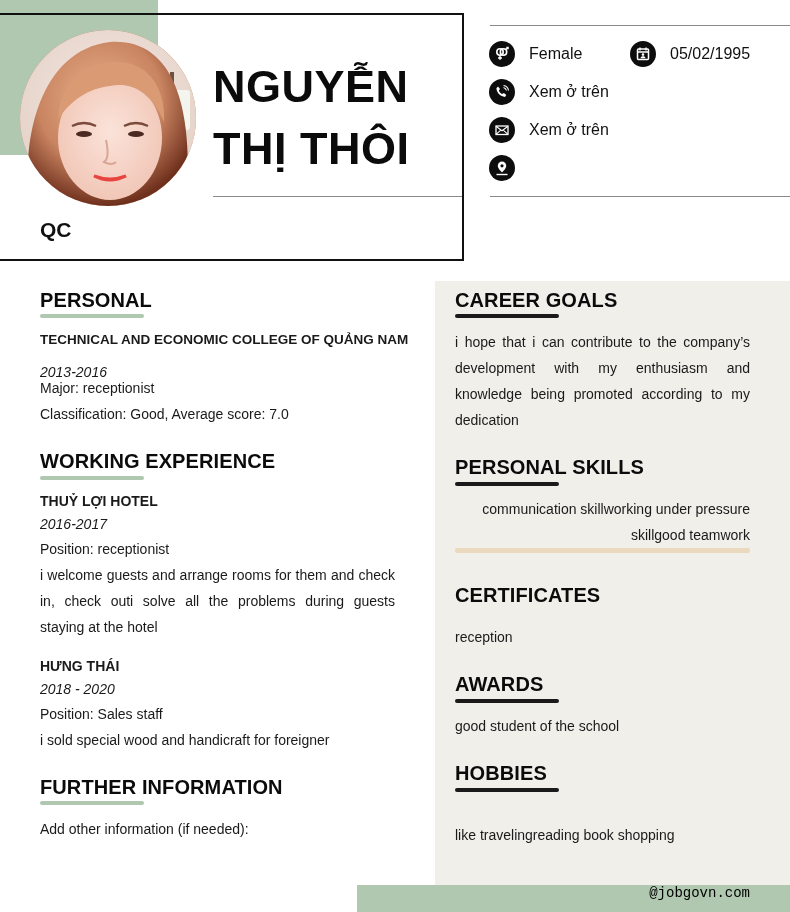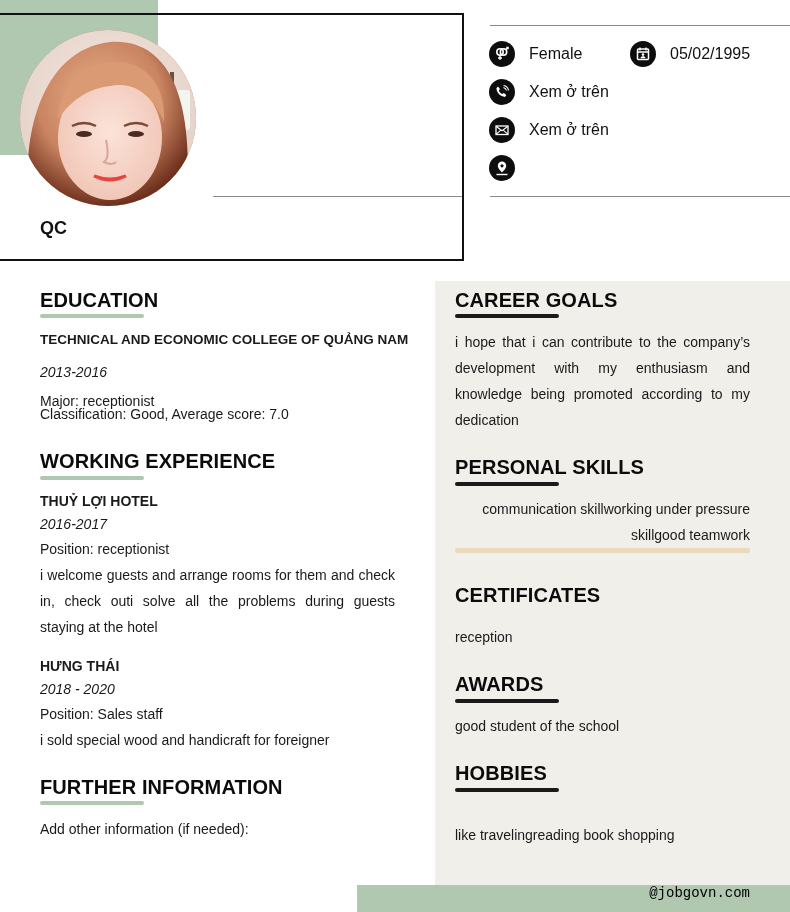--- a/index.html
+++ b/index.html
@@ -6,21 +6,21 @@
   html, body { width: 790px; height: 912px; background: #ffffff; overflow: hidden; }
   body { font-family: "Liberation Sans", "DejaVu Sans", sans-serif; color: #111; position: relative; }
 
   .green-block { position: absolute; left: 0; top: 0; width: 158px; height: 155px; background: #afc8af; }
   .header-box { position: absolute; left: 0; top: 13px; width: 464px; height: 248px; border: 2px solid #111; border-left: none; }
   .photo { position: absolute; left: 20px; top: 30px; width: 176px; height: 176px; border-radius: 50%; overflow: hidden;
            background: radial-gradient(circle at 50% 55%, #f6d6c8 0%, #efc3b0 30%, #d79a76 55%, #b06a45 75%, #7a3a22 100%); }
   .photo svg { width: 100%; height: 100%; display: block; }
   .name { position: absolute; left: 213px; top: 56px; font-size: 45px; font-weight: 700; line-height: 62px; letter-spacing: 0.5px; color: #0b0b0b; }
   .name-rule { position: absolute; left: 213px; top: 196px; width: 249px; height: 1px; background: #8a8a8a; }
-  .job-title { position: absolute; left: 40px; top: 218px; font-size: 18px; font-weight: 700; color: #111; }
+  .job-title { position: absolute; left: 40px; top: 218px; font-size: 21px; font-weight: 700; color: #111; }
 
   .contact-top-rule { position: absolute; left: 490px; top: 25px; width: 300px; height: 1px; background: #8a8a8a; }
   .contact-bottom-rule { position: absolute; left: 490px; top: 196px; width: 300px; height: 1px; background: #8a8a8a; }
   .contact-row { position: absolute; display: flex; align-items: center; font-size: 16px; color: #111; }
   .ic { width: 26px; height: 26px; border-radius: 50%; background: #0d0d0d; display: inline-flex; align-items: center; justify-content: center; margin-right: 14px; flex: none; }
   .ic svg { width: 16px; height: 16px; }
 
   .right-bg { position: absolute; left: 435px; top: 281px; width: 355px; height: 604px; background: #f0efea; }
   .footer-bar { position: absolute; left: 357px; top: 885px; width: 433px; height: 27px; background: #afc8af; }
   .footer-text { position: absolute; right: 40px; top: 0; line-height: 16px; font-family: "Liberation Mono", "DejaVu Sans Mono", monospace; font-size: 14px; color: #000000; }
@@ -70,20 +70,22 @@
     <path d="M52 96 q12 -6 24 0" stroke="#7a4a3a" stroke-width="2.5" fill="none"></path>
     <path d="M104 96 q12 -6 24 0" stroke="#7a4a3a" stroke-width="2.5" fill="none"></path>
     <ellipse cx="64" cy="104" rx="8" ry="3" fill="#4a2a22"></ellipse>
     <ellipse cx="116" cy="104" rx="8" ry="3" fill="#4a2a22"></ellipse>
     <path d="M86 110 q4 18 -2 22 q8 4 12 0" stroke="#d9a696" stroke-width="2" fill="none"></path>
     <path d="M74 146 q16 8 32 0 q-16 6 -32 0 Z" fill="#e8443f" stroke="#e8443f" stroke-width="3"></path>
   </svg>
 </div>
 
 <div class="name">
+  <div>NGUYỄN</div>
+  <div>THỊ THÔI</div>
 </div>
 <div class="name-rule"></div>
 <div class="job-title">QC</div>
 
 <div class="contact-top-rule"></div>
 
 <div class="contact-row" style="left:489px; top:41px;">
   <span class="ic">
     <svg viewBox="0 0 16 16">
         <circle cx="6" cy="6" r="3.2" stroke="#fff" stroke-width="1.6" fill="none"></circle>
@@ -133,25 +135,25 @@
         <circle cx="8" cy="5.8" r="1.6" fill="#0d0d0d"></circle>
         <path d="M2.5 14.5h11" stroke="#fff" stroke-width="1.4"></path>
       </svg>
   </span>
 </div>
 
 <div class="contact-bottom-rule"></div>
 
 <div class="right-bg"></div>
 
-<div class="section-title" style="left:40px; top:289px;">EDUCATION</div>
+<div class="section-title" style="left:40px; top:289px;">PERSONAL</div>
 <div class="bar green" style="left:40px; top:314px;"></div>
 <div class="txt bold" style="left:40px; top:327px; font-size:13.5px;">TECHNICAL AND ECONOMIC COLLEGE OF QUẢNG NAM</div>
 <div class="txt it" style="left:40px; top:359px;">2013-2016</div>
-<div class="txt" style="left:40px; top:388px;">Major: receptionist</div>
+<div class="txt" style="left:40px; top:375px;">Major: receptionist</div>
 <div class="txt" style="left:40px; top:401px;">Classification: Good, Average score: 7.0</div>
 
 <div class="section-title" style="left:40px; top:450px;">WORKING EXPERIENCE</div>
 <div class="bar green" style="left:40px; top:476px;"></div>
 
 <div class="txt bold" style="left:40px; top:488px;">THUỶ LỢI HOTEL</div>
 <div class="txt it" style="left:40px; top:511px;">2016-2017</div>
 <div class="txt" style="left:40px; top:536px;">Position: receptionist</div>
 <div class="txt justify" style="left:40px; top:562px; width:355px;">i welcome guests and arrange rooms for them and check in, check outi solve all the problems during guests staying at the hotel</div>
 

